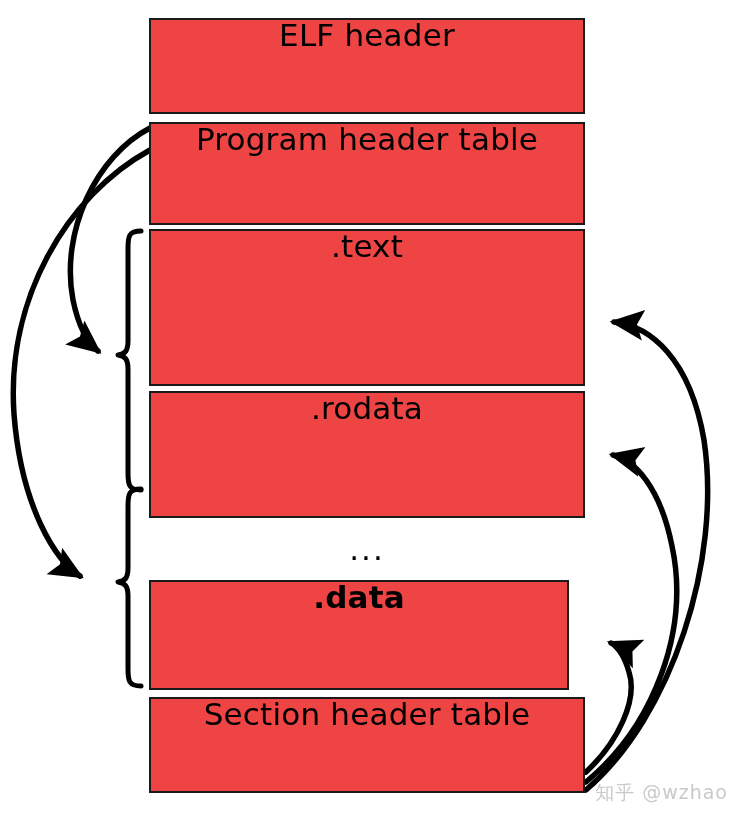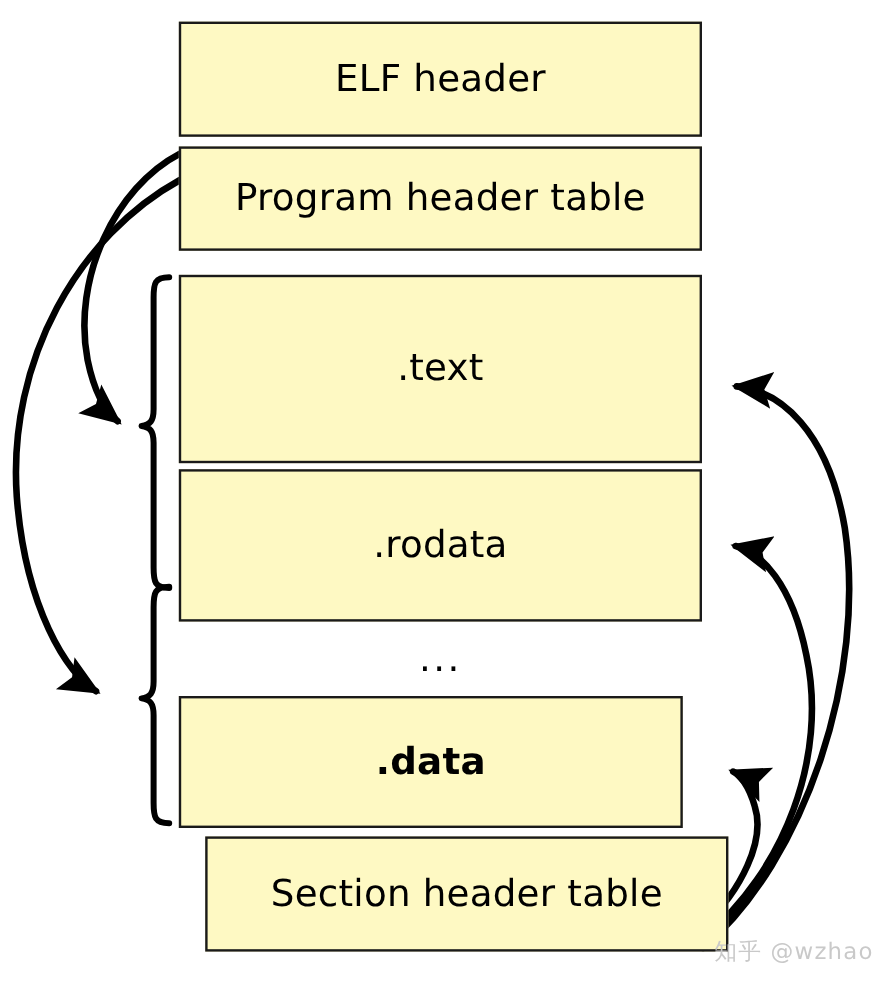--- a/index.html
+++ b/index.html
@@ -18,24 +18,24 @@
   .svg-layer {
     position: absolute;
     left: 0;
     top: 0;
     width: 740px;
     height: 820px;
   }
   .section-box {
     position: absolute;
     box-sizing: border-box;
-    background: #fef9c3;
+    background: #ef4444;
     border: 2px solid #1a1a1a;
     display: flex;
-    align-items: center;
+    align-items: flex-start;
     justify-content: center;
   }
   .section-label {
     font-size: 31px;
     color: #000000;
     letter-spacing: 0.2px;
     line-height: 1;
     white-space: nowrap;
   }
   .ellipsis-row {
@@ -108,39 +108,39 @@
 
     <path d="M 586 772
              C 618 742, 638 700, 629 672
              C 624 654, 616 645, 611 643" fill="none" stroke="#000000" stroke-width="5.5" stroke-linecap="round" marker-end="url(#arrowhead)"></path>
   </svg>
 
   <div class="section-box" style="left:149px; top:18px; width:436px; height:96px;">
     <span class="section-label">ELF header</span>
   </div>
 
-  <div class="section-box" style="left:149px; top:122px; width:436px; height:87px;">
+  <div class="section-box" style="left:149px; top:122px; width:436px; height:103px;">
     <span class="section-label">Program header table</span>
   </div>
 
   <div class="section-box" style="left:149px; top:391px; width:436px; height:127px;">
     <span class="section-label">.rodata</span>
   </div>
 
   <div class="section-box" style="left:149px; top:229px; width:436px; height:157px;">
     <span class="section-label">.text</span>
   </div>
 
   <div class="ellipsis-row" style="left:149px; top:518px; width:436px; height:62px;">
     <span class="ellipsis-text">...</span>
   </div>
 
   <div class="section-box" style="left:149px; top:580px; width:420px; height:110px;font-weight:bold;">
     <span class="section-label">.data</span>
   </div>
 
-  <div class="section-box" style="left:149px; top:697px; width:436px; height:96px;margin-left:22px;">
+  <div class="section-box" style="left:149px; top:697px; width:436px; height:96px;">
     <span class="section-label">Section header table</span>
   </div>
 
   <div class="watermark">知乎 @wzhao</div>
 
 </div>
 
 </body></html>

